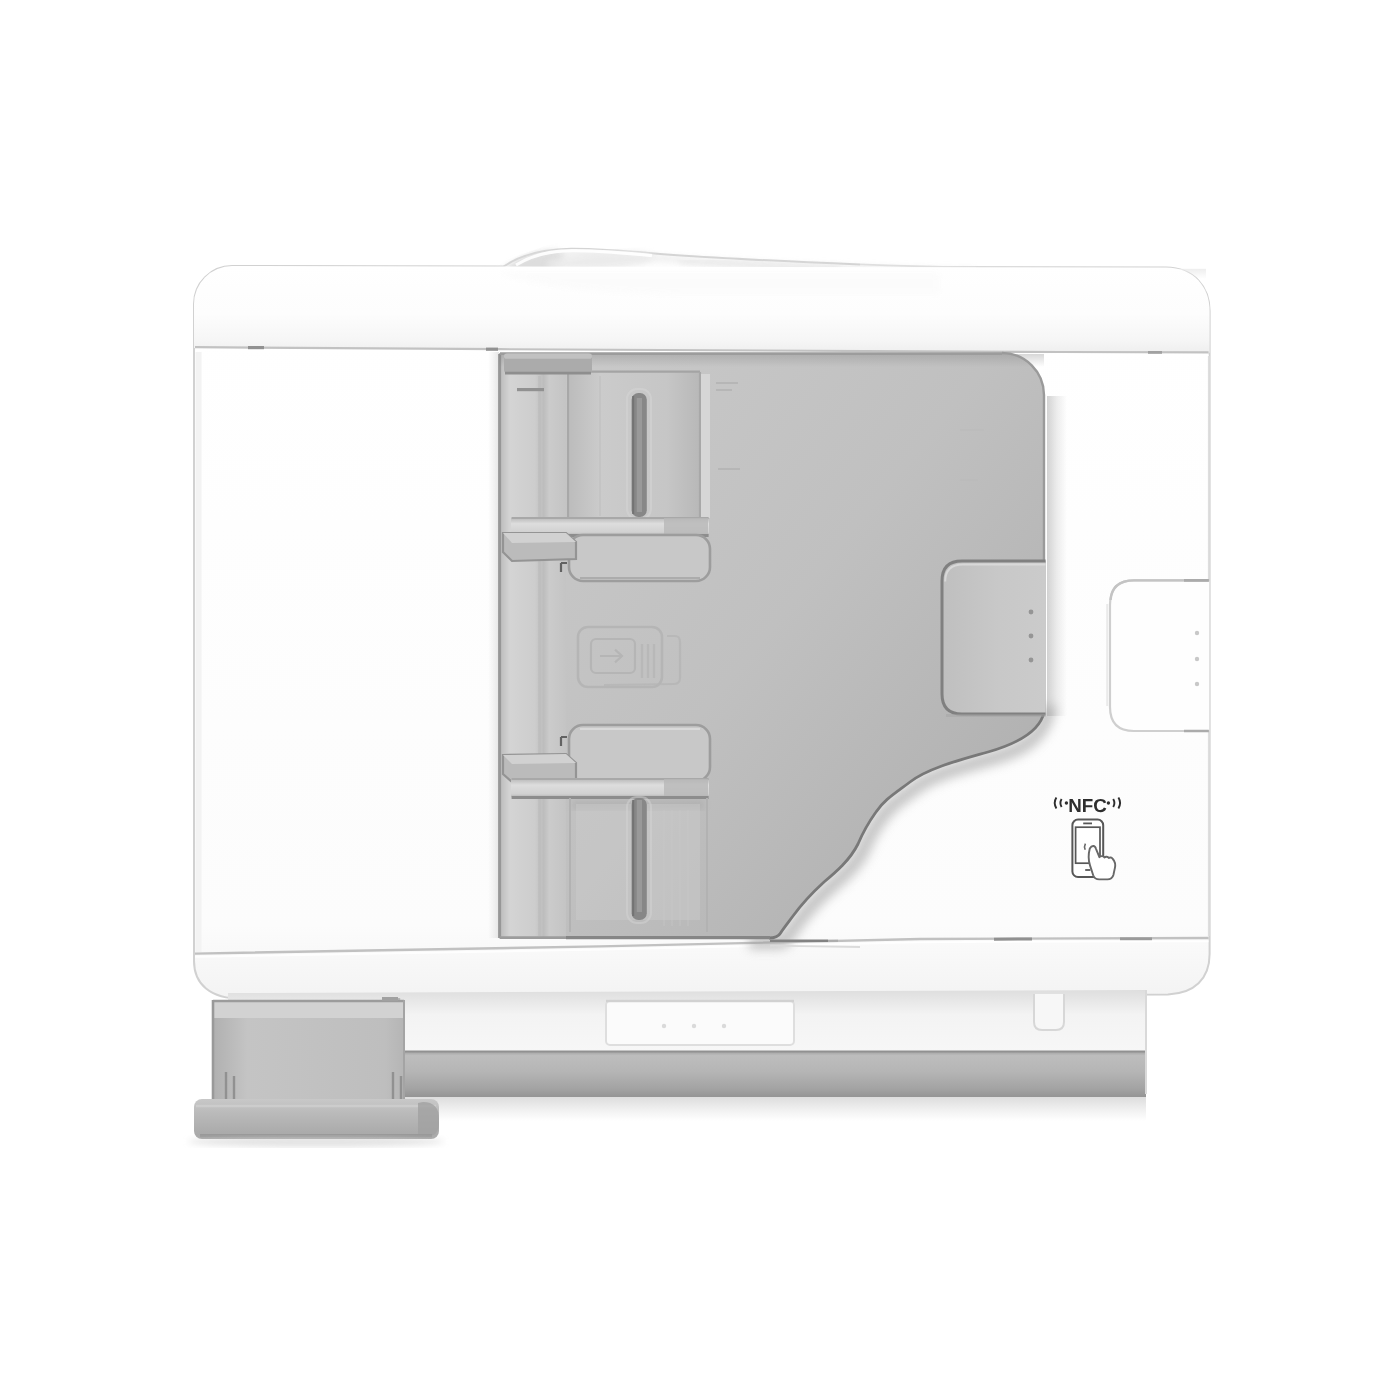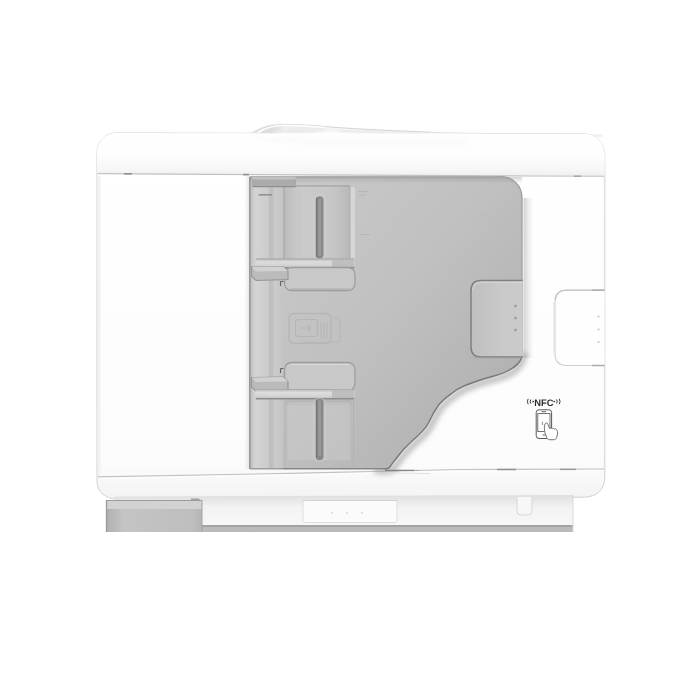--- a/index.html
+++ b/index.html
@@ -1,16 +1,16 @@
 <!DOCTYPE html>
 <html><head>
 <meta charset="utf-8">
 <style>
   html,body{margin:0;padding:0;background:#ffffff;}
-  #stage{position:relative;width:700px;height:532px;background:#ffffff;overflow:hidden;filter:grayscale(1);
+  #stage{position:relative;width:700px;height:700px;background:#ffffff;overflow:hidden;filter:grayscale(1);
     font-family:"Liberation Sans", sans-serif;}
 </style>
 </head>
 <body>
 <div id="stage">
 <svg width="700" height="700" viewBox="0 0 700 700">
 <defs>
   <linearGradient id="gTop" x1="0" y1="0" x2="0" y2="1">
     <stop offset="0" stop-color="#ffffff"></stop>
     <stop offset="0.55" stop-color="#fdfdfd"></stop>

